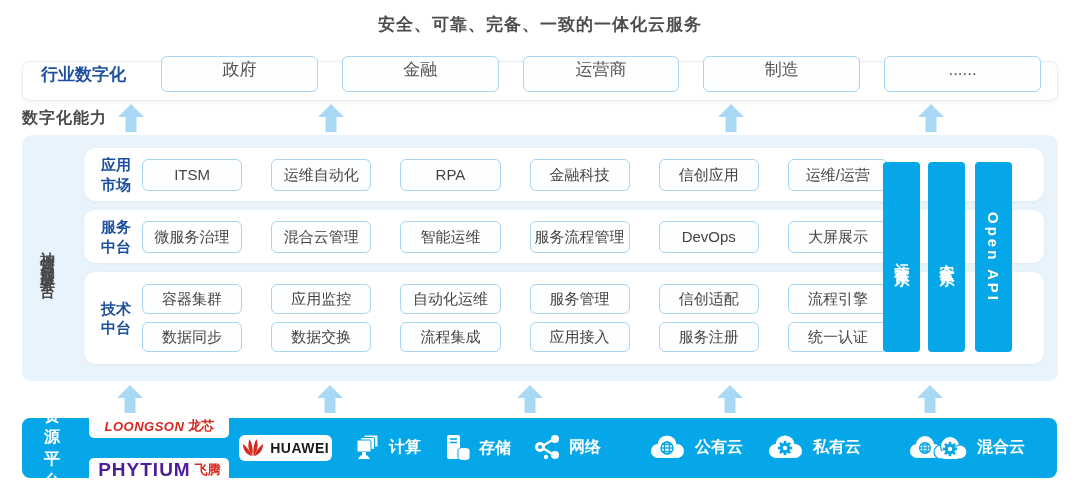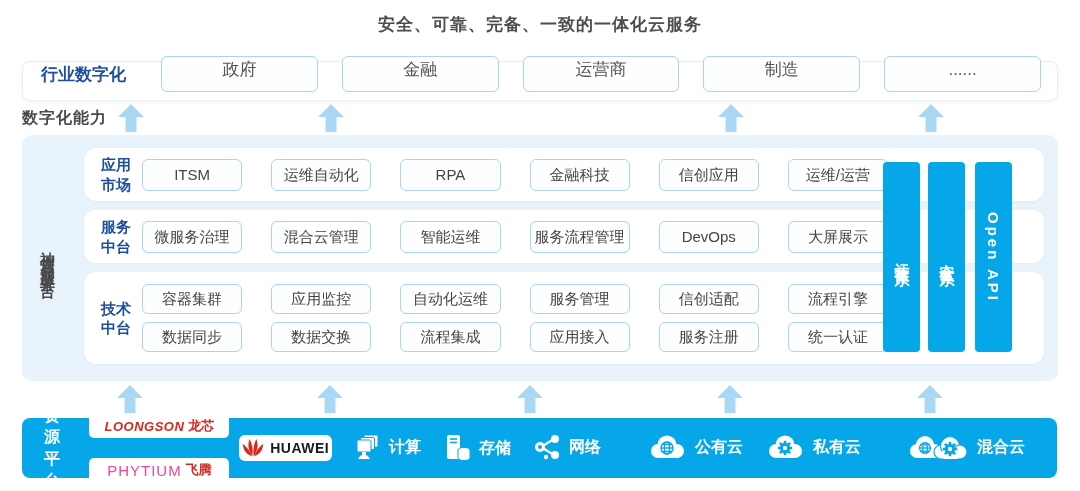--- a/index.html
+++ b/index.html
@@ -53,21 +53,21 @@
   
   .resource-bar { position:absolute; left:22px; top:418px; width:1035px; height:60px;
     background:#06a7e8; border-radius:8px; display:flex; align-items:center; padding:0 10px 0 22px; }
   .res-label { width:36px; font-size:16px; font-weight:bold; color:#fff; line-height:1.35;
     word-break:break-all; margin-right:14px; }
   .vendor-col { display:flex; flex-direction:column; gap:20px; margin-right:10px; }
   .vendor-pill { width:140px; height:24px; background:#fff; border-radius:5px;
     display:flex; align-items:center; justify-content:center; gap:4px; }
   .ls-en { font-size:13px; font-weight:bold; font-style:italic; color:#d6281e; letter-spacing:.5px; }
   .ls-cn { font-size:13px; font-weight:bold; color:#d6281e; }
-  .ph-en { font-size:15px; font-weight:normal; color:#ec4899; letter-spacing:1px; }
+  .ph-en { font-size:19px; font-weight:bold; color:#4c1d95; letter-spacing:1px; }
   .ph-cn { font-size:13px; font-weight:bold; color:#d6281e; }
   .huawei-pill { width:106px; height:26px; background:#fff; border-radius:6px;
     display:flex; align-items:center; justify-content:center; gap:6px; margin-right:22px; }
   .hw-text { font-size:14px; font-weight:bold; color:#1a1a1a; letter-spacing:.5px; }
   .res-items { flex:1; display:flex; align-items:flex-start; }
   .res-item { display:flex; align-items:center; gap:8px; margin-right:22px; }
   .res-item.big-gap { margin-left:24px; }
   .res-item span.rlabel { color:#fff; font-size:16px; font-weight:bold; white-space:nowrap; }
 </style>
 </head>

